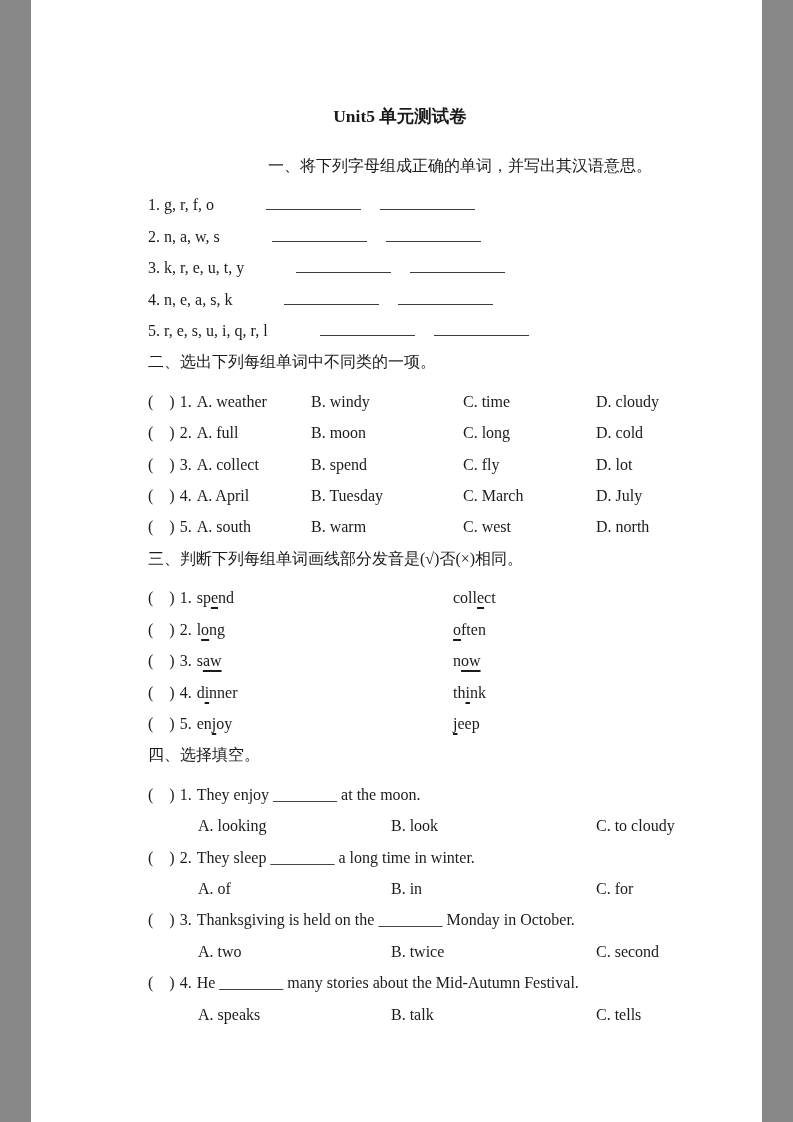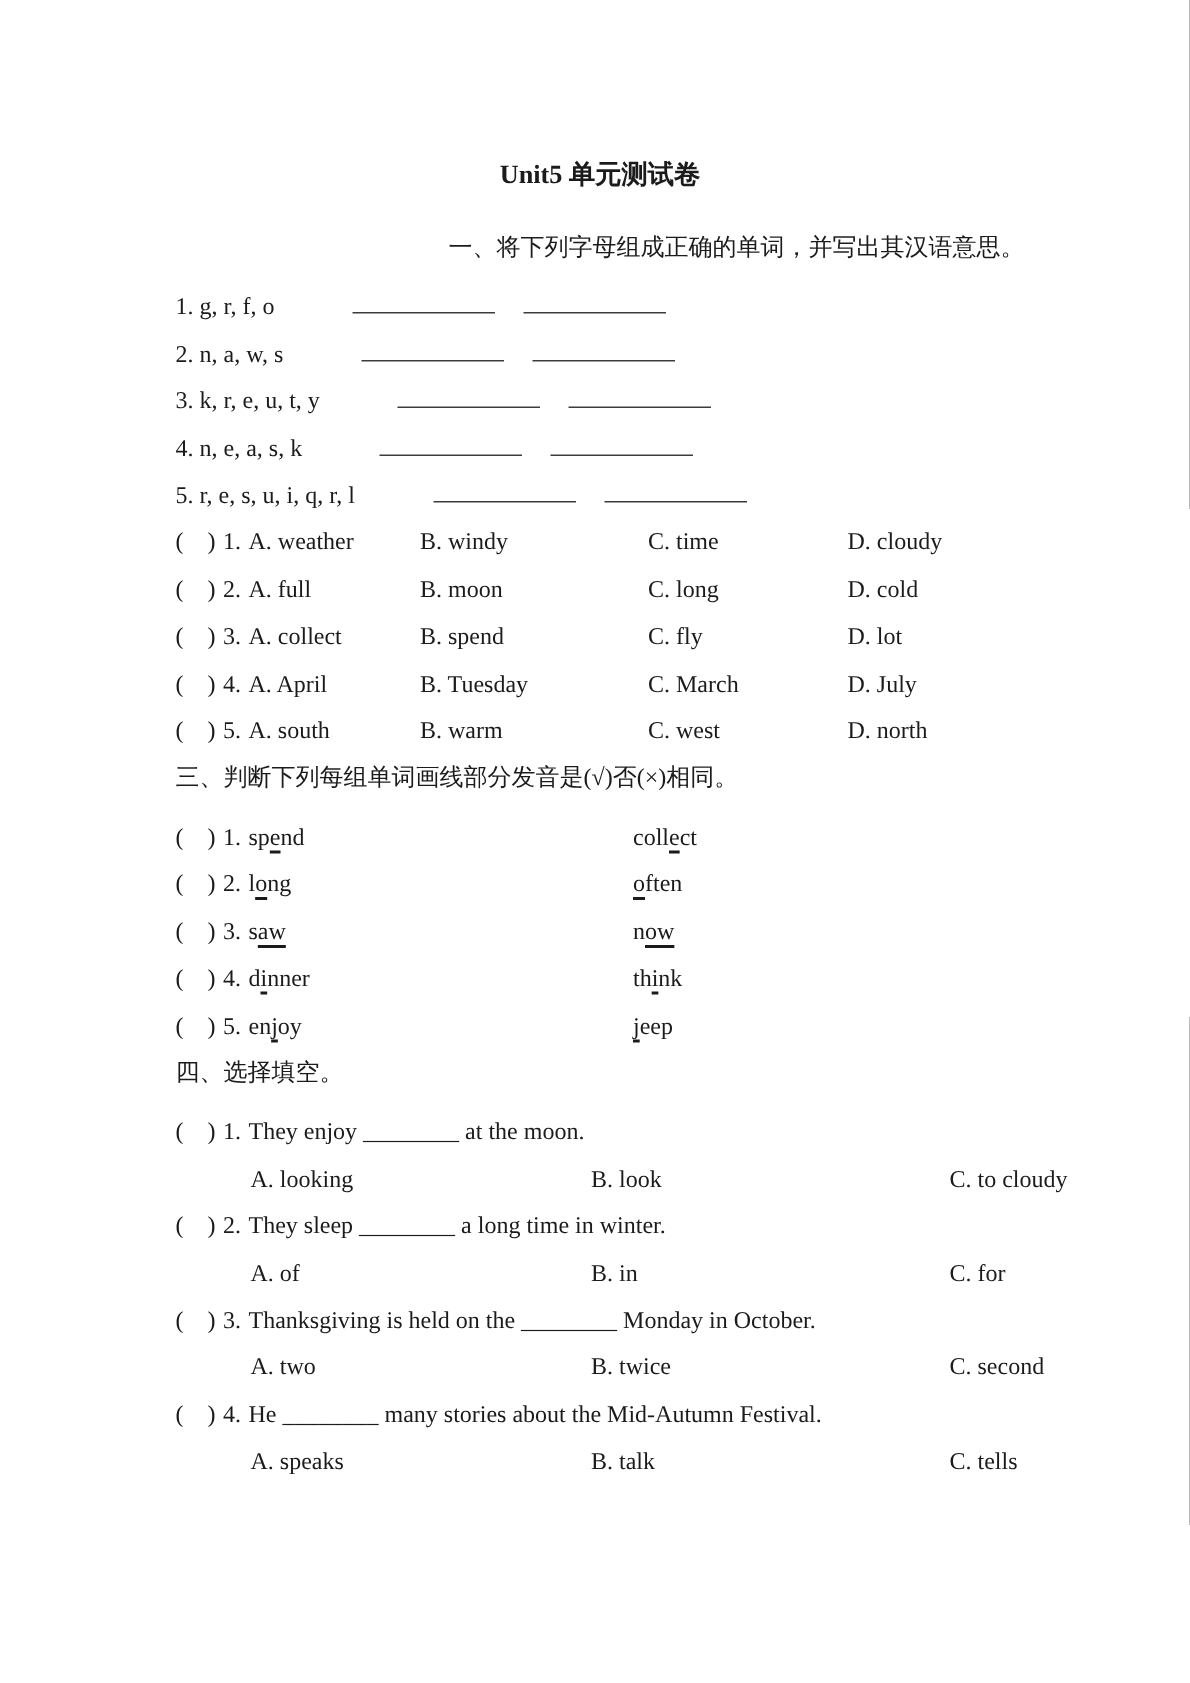--- a/index.html
+++ b/index.html
@@ -1,18 +1,18 @@
 <!DOCTYPE html>
 <html><head>
 <meta charset="utf-8">
 <style>
   html,body { margin:0; padding:0; background:#888; }
   .page {
     position: relative;
-    width: 793px;
+    width: 731px;
     height: 1122px;
     margin: 0 auto;
     background: #ffffff;
     font-family: "Liberation Serif", "DejaVu Serif", serif;
     font-size: 16px;
     color: #1b1b1b;
     overflow: hidden;
   }
   .content {
     padding: 103px 110px 0 117px;
@@ -53,21 +53,20 @@
     text-decoration-thickness: 1.5px;
     text-underline-offset: 4px;
   }
   
   .s4-options {
     padding-left: 50px;
     display: grid;
     grid-template-columns: 193px 205px auto;
     line-height: 31.4px;
     white-space: nowrap;
-    gap: 34px;
   }
 </style>
 </head>
 <body>
 
 <div class="page">
   <div class="content">
 
     <div class="title">Unit5 单元测试卷</div>
 
@@ -97,20 +96,21 @@
       <span class="rule first"></span>
       <span class="rule second"></span>
     </div>
     <div class="row s1-item">
       <span>5.</span>
       <span>r, e, s, u, i, q, r, l</span>
       <span class="rule first"></span>
       <span class="rule second"></span>
     </div>
 
+    <div class="section-heading">二、选出下列每组单词中不同类的一项。</div>
 
     <div class="row s2-row">
       <span><span class="paren">(    )</span><span class="qnum">1.</span><span>A. weather</span></span>
       <span>B. windy</span>
       <span>C. time</span>
       <span>D. cloudy</span>
     </div>
     <div class="row s2-row">
       <span><span class="paren">(    )</span><span class="qnum">2.</span><span>A. full</span></span>
       <span>B. moon</span>

